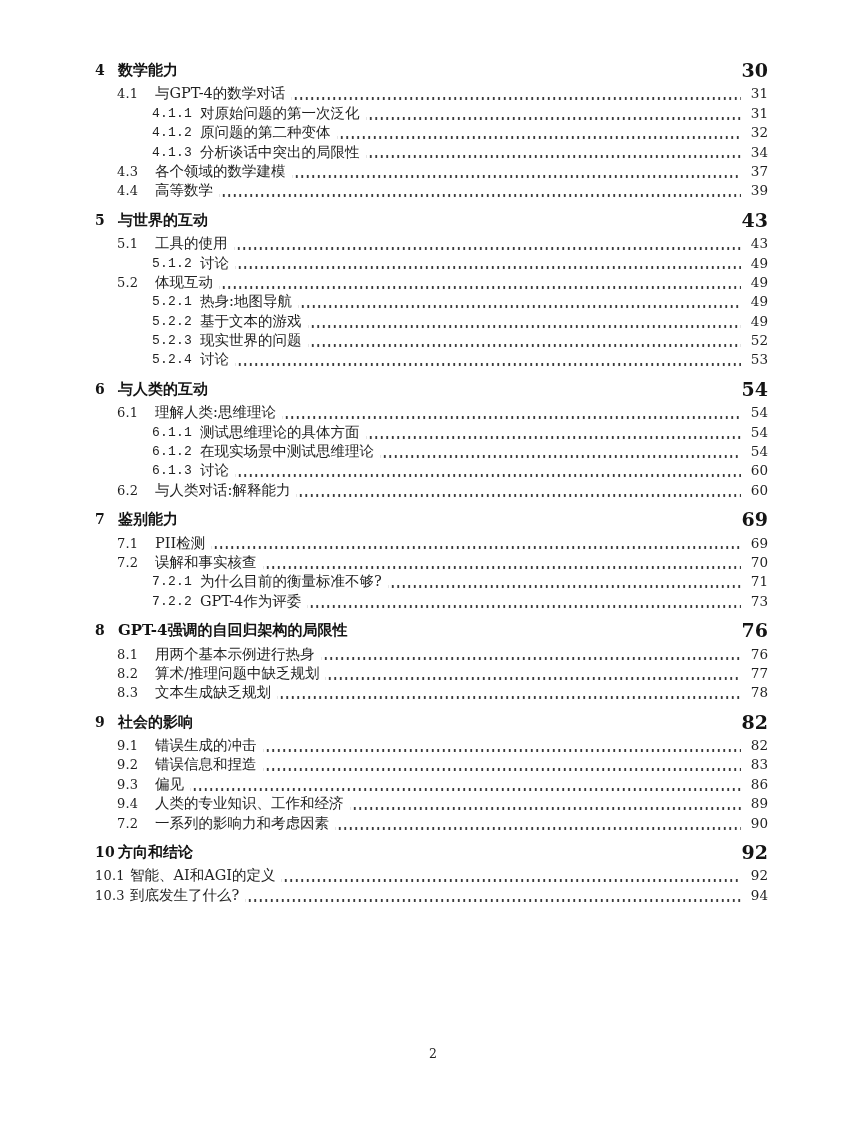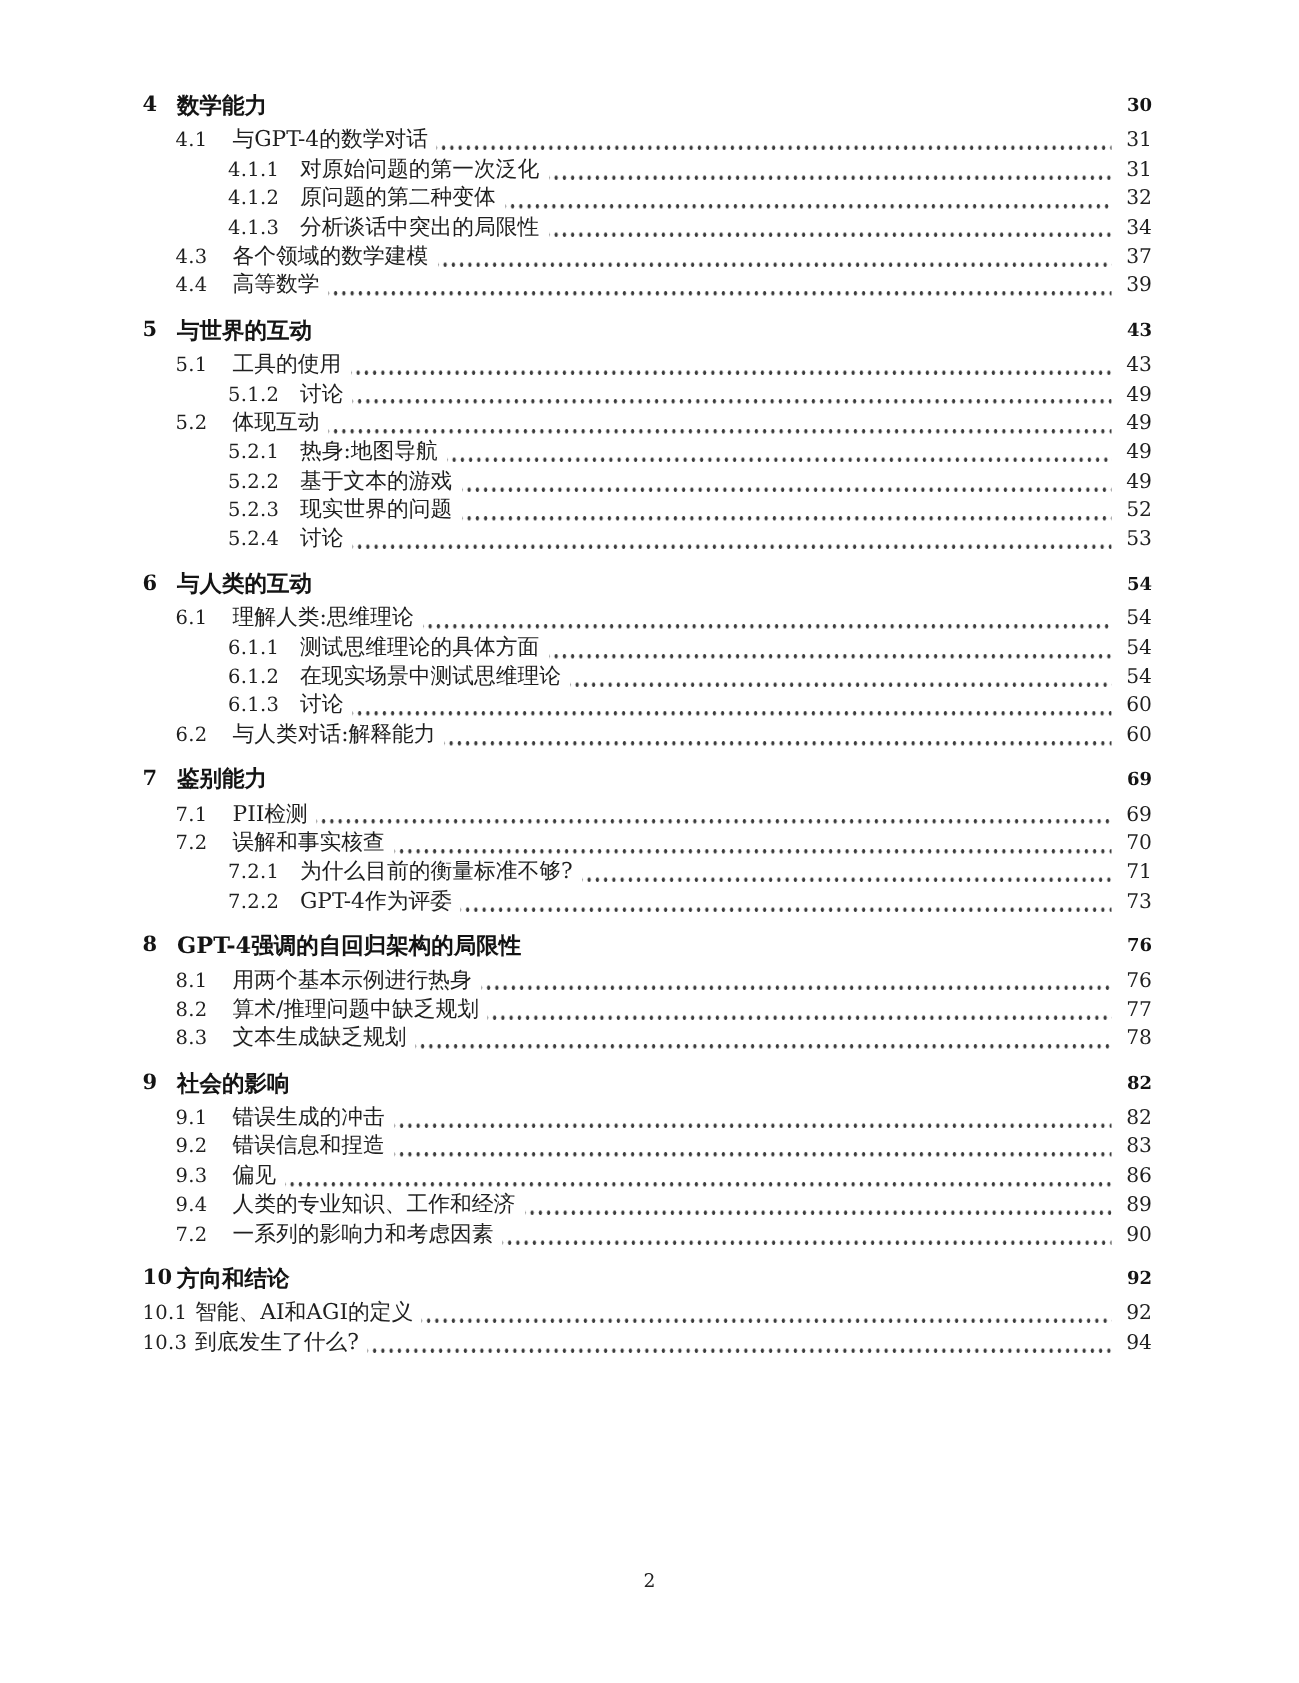--- a/index.html
+++ b/index.html
@@ -39,40 +39,40 @@
     color: #141414;
   }
   .num {
     flex: 0 0 auto;
     font-size: 13px;
     letter-spacing: 0.2px;
   }
   .head .num { width: 23px; font-size: 14px; }
   .lv2 .num { margin-left: 22px; width: 38px; }
   .lv2.tens .num { margin-left: 0; width: 35px; }
-  .lv3 .num { margin-left: 57px; width: 48px; }
+  .lv3 .num { margin-left: 57px; width: 48px; font-family: Liberation Mono, monospace; }
   .title { flex: 0 0 auto; }
   .spacer { flex: 1 1 auto; }
   .dots {
     flex: 1 1 auto;
     min-width: 8px;
     height: 100%;
     margin: 0 3px 0 6px;
     background-image: radial-gradient(circle, #3c3c3c 1px, rgba(0,0,0,0) 1.35px);
     background-size: 5.5px 2.5px;
     background-repeat: repeat-x;
     background-position: left 2px bottom 4px;
   }
   .pg {
     flex: 0 0 auto;
     min-width: 24px;
     text-align: right;
     font-size: 13.5px;
   }
-  .head .pg { font-size: 12px; }
+  .head .pg { font-size: 19px; }
   .page-footer {
     position: absolute;
     left: 0;
     right: 0;
     top: 1046px;
     text-align: center;
     font-size: 12.5px;
     color: #222;
   }
 </style>

